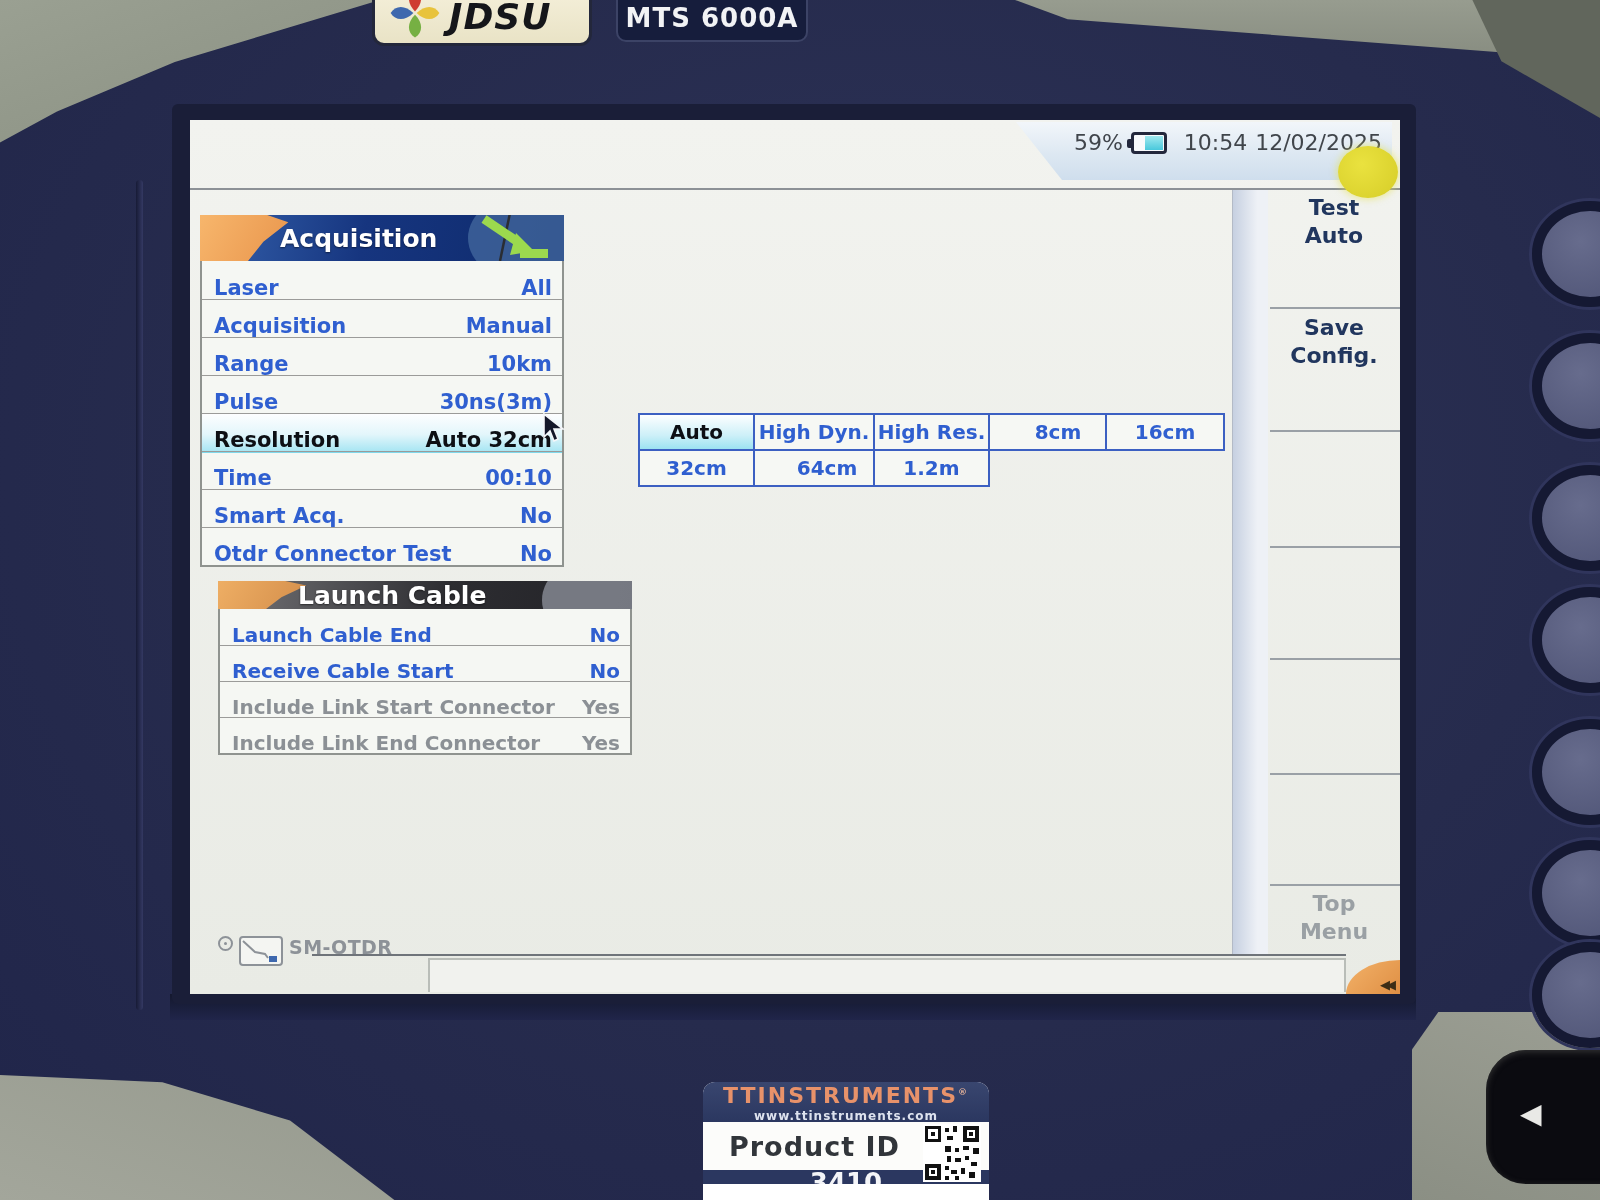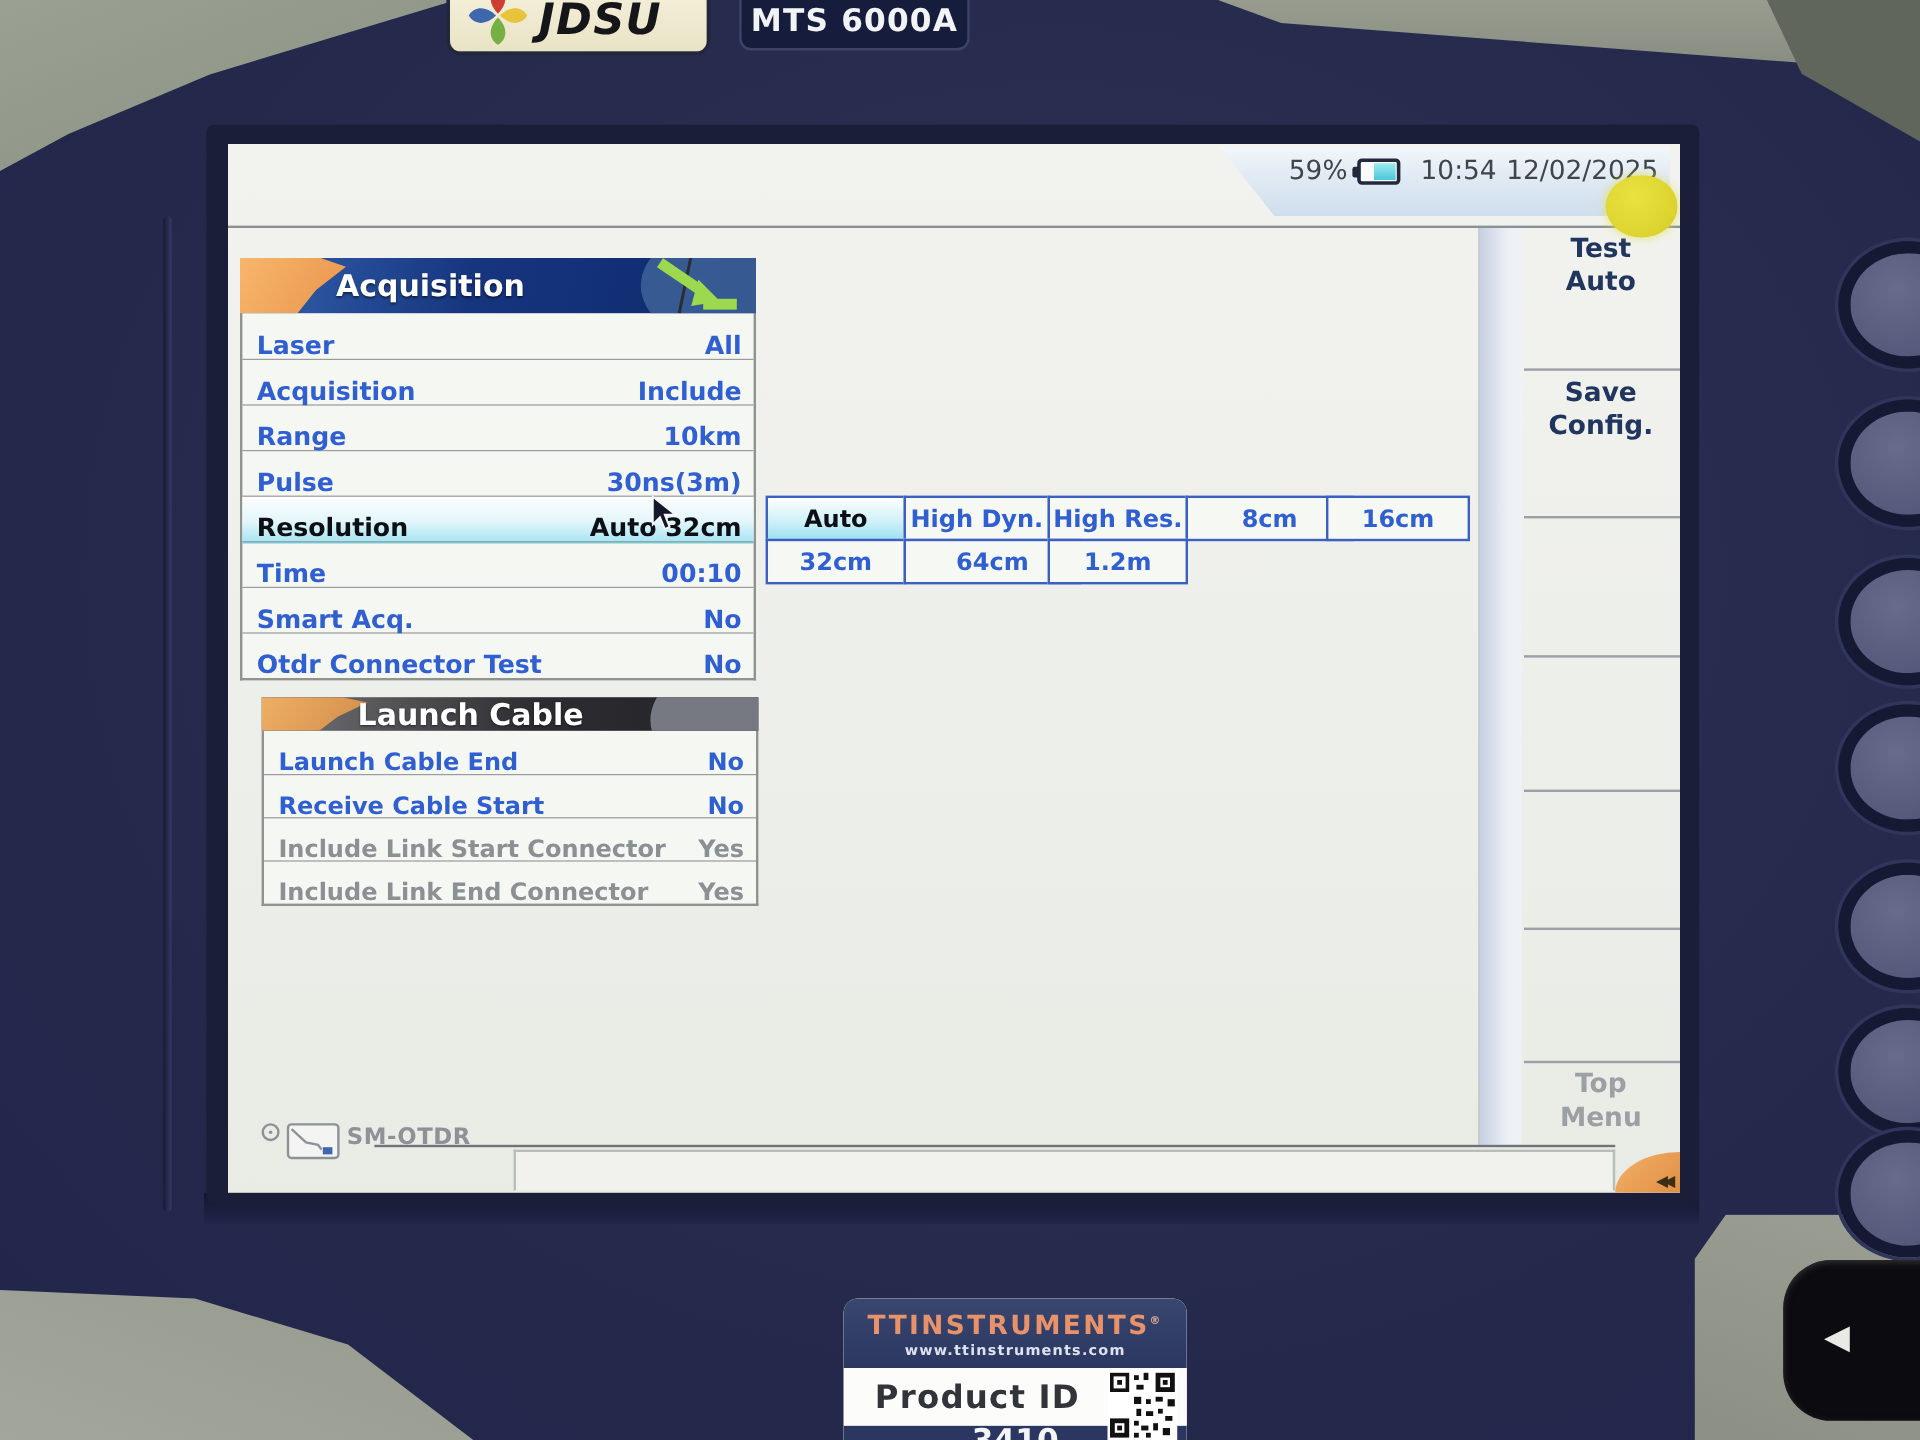--- a/index.html
+++ b/index.html
@@ -102,21 +102,21 @@
   .corner-wedge{left:1156px;top:840px;width:54px;height:34px;border-top-left-radius:100% 100%;
     background:linear-gradient(135deg,#f3b269,#df8f44);display:flex;align-items:flex-end;justify-content:flex-end;
     padding:0 4px 2px 0;}
   .corner-wedge span{font-size:13px;letter-spacing:-4px;color:#3c2d16;padding-right:4px;}
 
   
   .cursor{left:352px;top:293px;width:26px;height:30px;z-index:50;}
 
   
   .sticker{left:703px;top:1082px;width:286px;height:120px;border-radius:12px 12px 0 0;overflow:hidden;background:#fff;}
-  .sticker .band-top{height:58px;background:linear-gradient(#39466f,#2b3760);display:flex;flex-direction:column;
+  .sticker .band-top{height:40px;background:linear-gradient(#39466f,#2b3760);display:flex;flex-direction:column;
     align-items:center;justify-content:center;gap:1px;}
   .sticker .brand{color:#e8926a;font-size:22px;font-weight:bold;letter-spacing:2px;line-height:22px;}
   .sticker .brand sup{font-size:9px;color:#e8b49a;}
   .sticker .url{color:#dde2ee;font-size:12px;font-weight:bold;letter-spacing:1px;}
   .sticker .mid{height:48px;background:#fcfcfa;display:flex;align-items:center;padding-left:26px;position:relative;}
   .sticker .pid{font-size:27px;font-weight:bold;color:#31353a;letter-spacing:1px;}
   .sticker .band-bottom{height:14px;background:#2b3760;text-align:center;overflow:hidden;}
   .sticker .pid-val{color:#f4f5f8;font-size:26px;font-weight:bold;line-height:26px;}
   .qr{position:absolute;right:8px;top:2px;width:58px;height:58px;background:#fff;z-index:5;}
 </style>
@@ -176,40 +176,40 @@
     </div>
     <div class="abs softkey" style="top:194px">
       <div>Save</div>
       <div>Config.</div>
     </div>
     <div class="abs softkey disabled" style="top:770px">
       <div>Top</div>
       <div>Menu</div>
     </div>
 
-    <div class="abs acq" style="left:10px;top:95px;width:430px;">
+    <div class="abs acq" style="left:10px;top:95px;width:364px;">
       <div class="panel-header">
         <div class="wedge"></div>
         <div class="orb"></div>
         <span class="title">Acquisition</span>
         <svg class="abs" style="right:6px;top:-4px;z-index:4" width="86" height="52" viewBox="0 0 86 52">
           <line x1="38" y1="2" x2="28" y2="50" stroke="#2a2d33" stroke-width="2.5"></line>
           <line x1="12" y1="8" x2="46" y2="31" stroke="#9cd94e" stroke-width="9"></line>
           <polygon points="44,22 62,40 38,44" fill="#9cd94e"></polygon>
           <rect x="48" y="38" width="28" height="9" fill="#9cd94e"></rect>
         </svg>
       </div>
       <div class="rows">
         <div class="prow">
           <span class="lbl">Laser</span>
           <span class="val">All</span>
         </div>
         <div class="prow">
           <span class="lbl">Acquisition</span>
-          <span class="val">Include</span>
+          <span class="val">Manual</span>
         </div>
         <div class="prow">
           <span class="lbl">Range</span>
           <span class="val">10km</span>
         </div>
         <div class="prow">
           <span class="lbl">Pulse</span>
           <span class="val">30ns(3m)</span>
         </div>
         <div class="prow selected">

